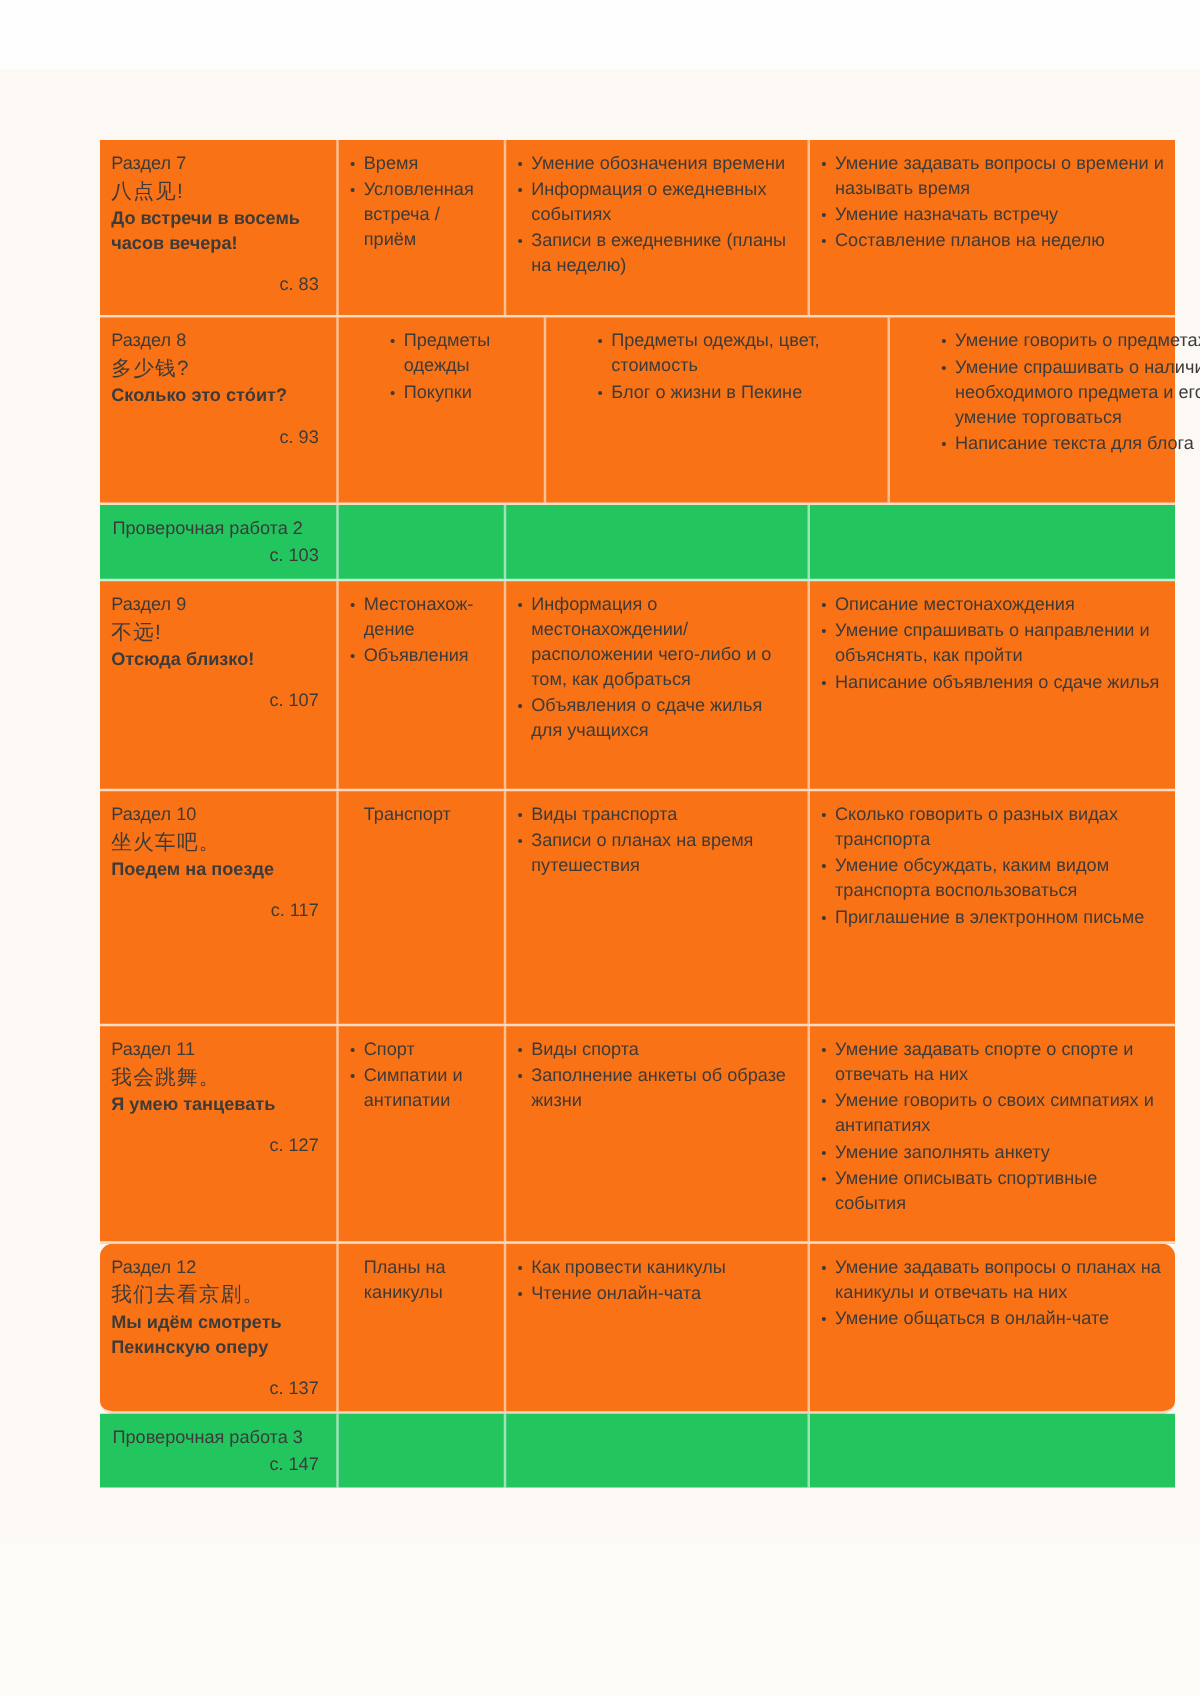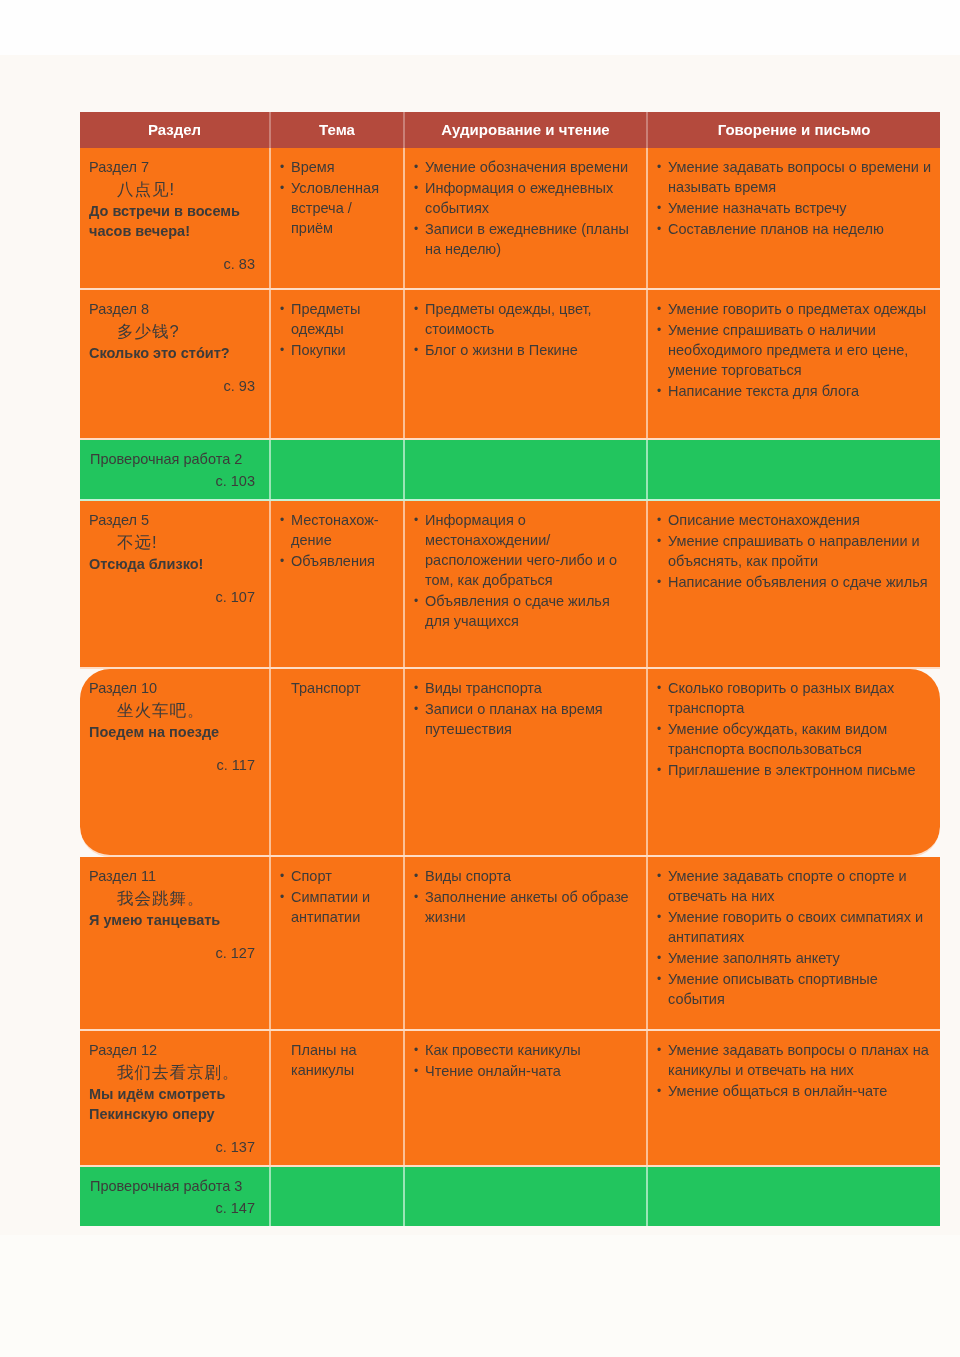--- a/index.html
+++ b/index.html
@@ -36,53 +36,47 @@
   .review-row  { background:#22c55e; border-bottom:2px solid rgba(255,255,255,0.75); }
   .review-row:last-child { border-bottom:none; }
 
   .cell {
     padding:9px 8px 8px 9px;
     border-right:2px solid rgba(255,255,255,0.55);
   }
   .cell:last-child { border-right:none; }
 
   .r7  { min-height:142px; }
-  .r8  { min-height:150px; }
+  .r8  { min-height:150px;gap:32px; }
   .rev { min-height:50px; }
   .r9  { min-height:168px; }
-  .r10 { min-height:188px;border-radius:30px; }
+  .r10 { min-height:188px; }
   .r11 { min-height:174px; }
-  .r12 { min-height:125px; }
+  .r12 { min-height:125px;border-radius:10px; }
 
   .sec-number  { font-size:14.5px; }
-  .sec-chinese { font-size:16.5px; letter-spacing:1px; margin-top:2px;margin-left:28px; }
+  .sec-chinese { font-size:16.5px; letter-spacing:1px; margin-top:2px; }
   .sec-title   { font-weight:bold; margin-top:2px; }
   .sec-page    { text-align:right; padding-right:6px; margin-top:13px; }
 
   .review-title { padding-left:1px; }
   .review-page  { text-align:right; padding-right:6px; margin-top:2px; }
 
   .li { display:flex; margin-bottom:1px; }
   .mk { width:11px; flex:none; font-size:12px; line-height:20px; }
   .tx { flex:1; }
 </style>
 </head>
 <body>
 
 <div class="page-top-strip"></div>
 <div class="scan-tint"></div>
 
 <div class="toc-table">
 
-  <div class="grid-row header-row">
-    <div class="header-cell">Раздел</div>
-    <div class="header-cell">Тема</div>
-    <div class="header-cell">Аудирование и чтение</div>
-    <div class="header-cell">Говорение и письмо</div>
-  </div>
 
   <div class="grid-row section-row r7">
     <div class="cell">
       <div class="sec-number">Раздел 7</div>
       <div class="sec-chinese">八点见!</div>
       <div class="sec-title">До встречи в восемь часов вечера!</div>
       <div class="sec-page">с. 83</div>
     </div>
     <div class="cell">
         <div class="li">
@@ -172,21 +166,21 @@
       <div class="review-title">Проверочная работа 2</div>
       <div class="review-page">с. 103</div>
     </div>
     <div class="cell"></div>
     <div class="cell"></div>
     <div class="cell"></div>
   </div>
 
   <div class="grid-row section-row r9">
     <div class="cell">
-      <div class="sec-number">Раздел 5</div>
+      <div class="sec-number">Раздел 9</div>
       <div class="sec-chinese">不远!</div>
       <div class="sec-title">Отсюда близко!</div>
       <div class="sec-page">с. 107</div>
     </div>
     <div class="cell">
         <div class="li">
           <span class="mk">•</span>
           <span class="tx">Местонахож-дение</span>
         </div>
         <div class="li">

